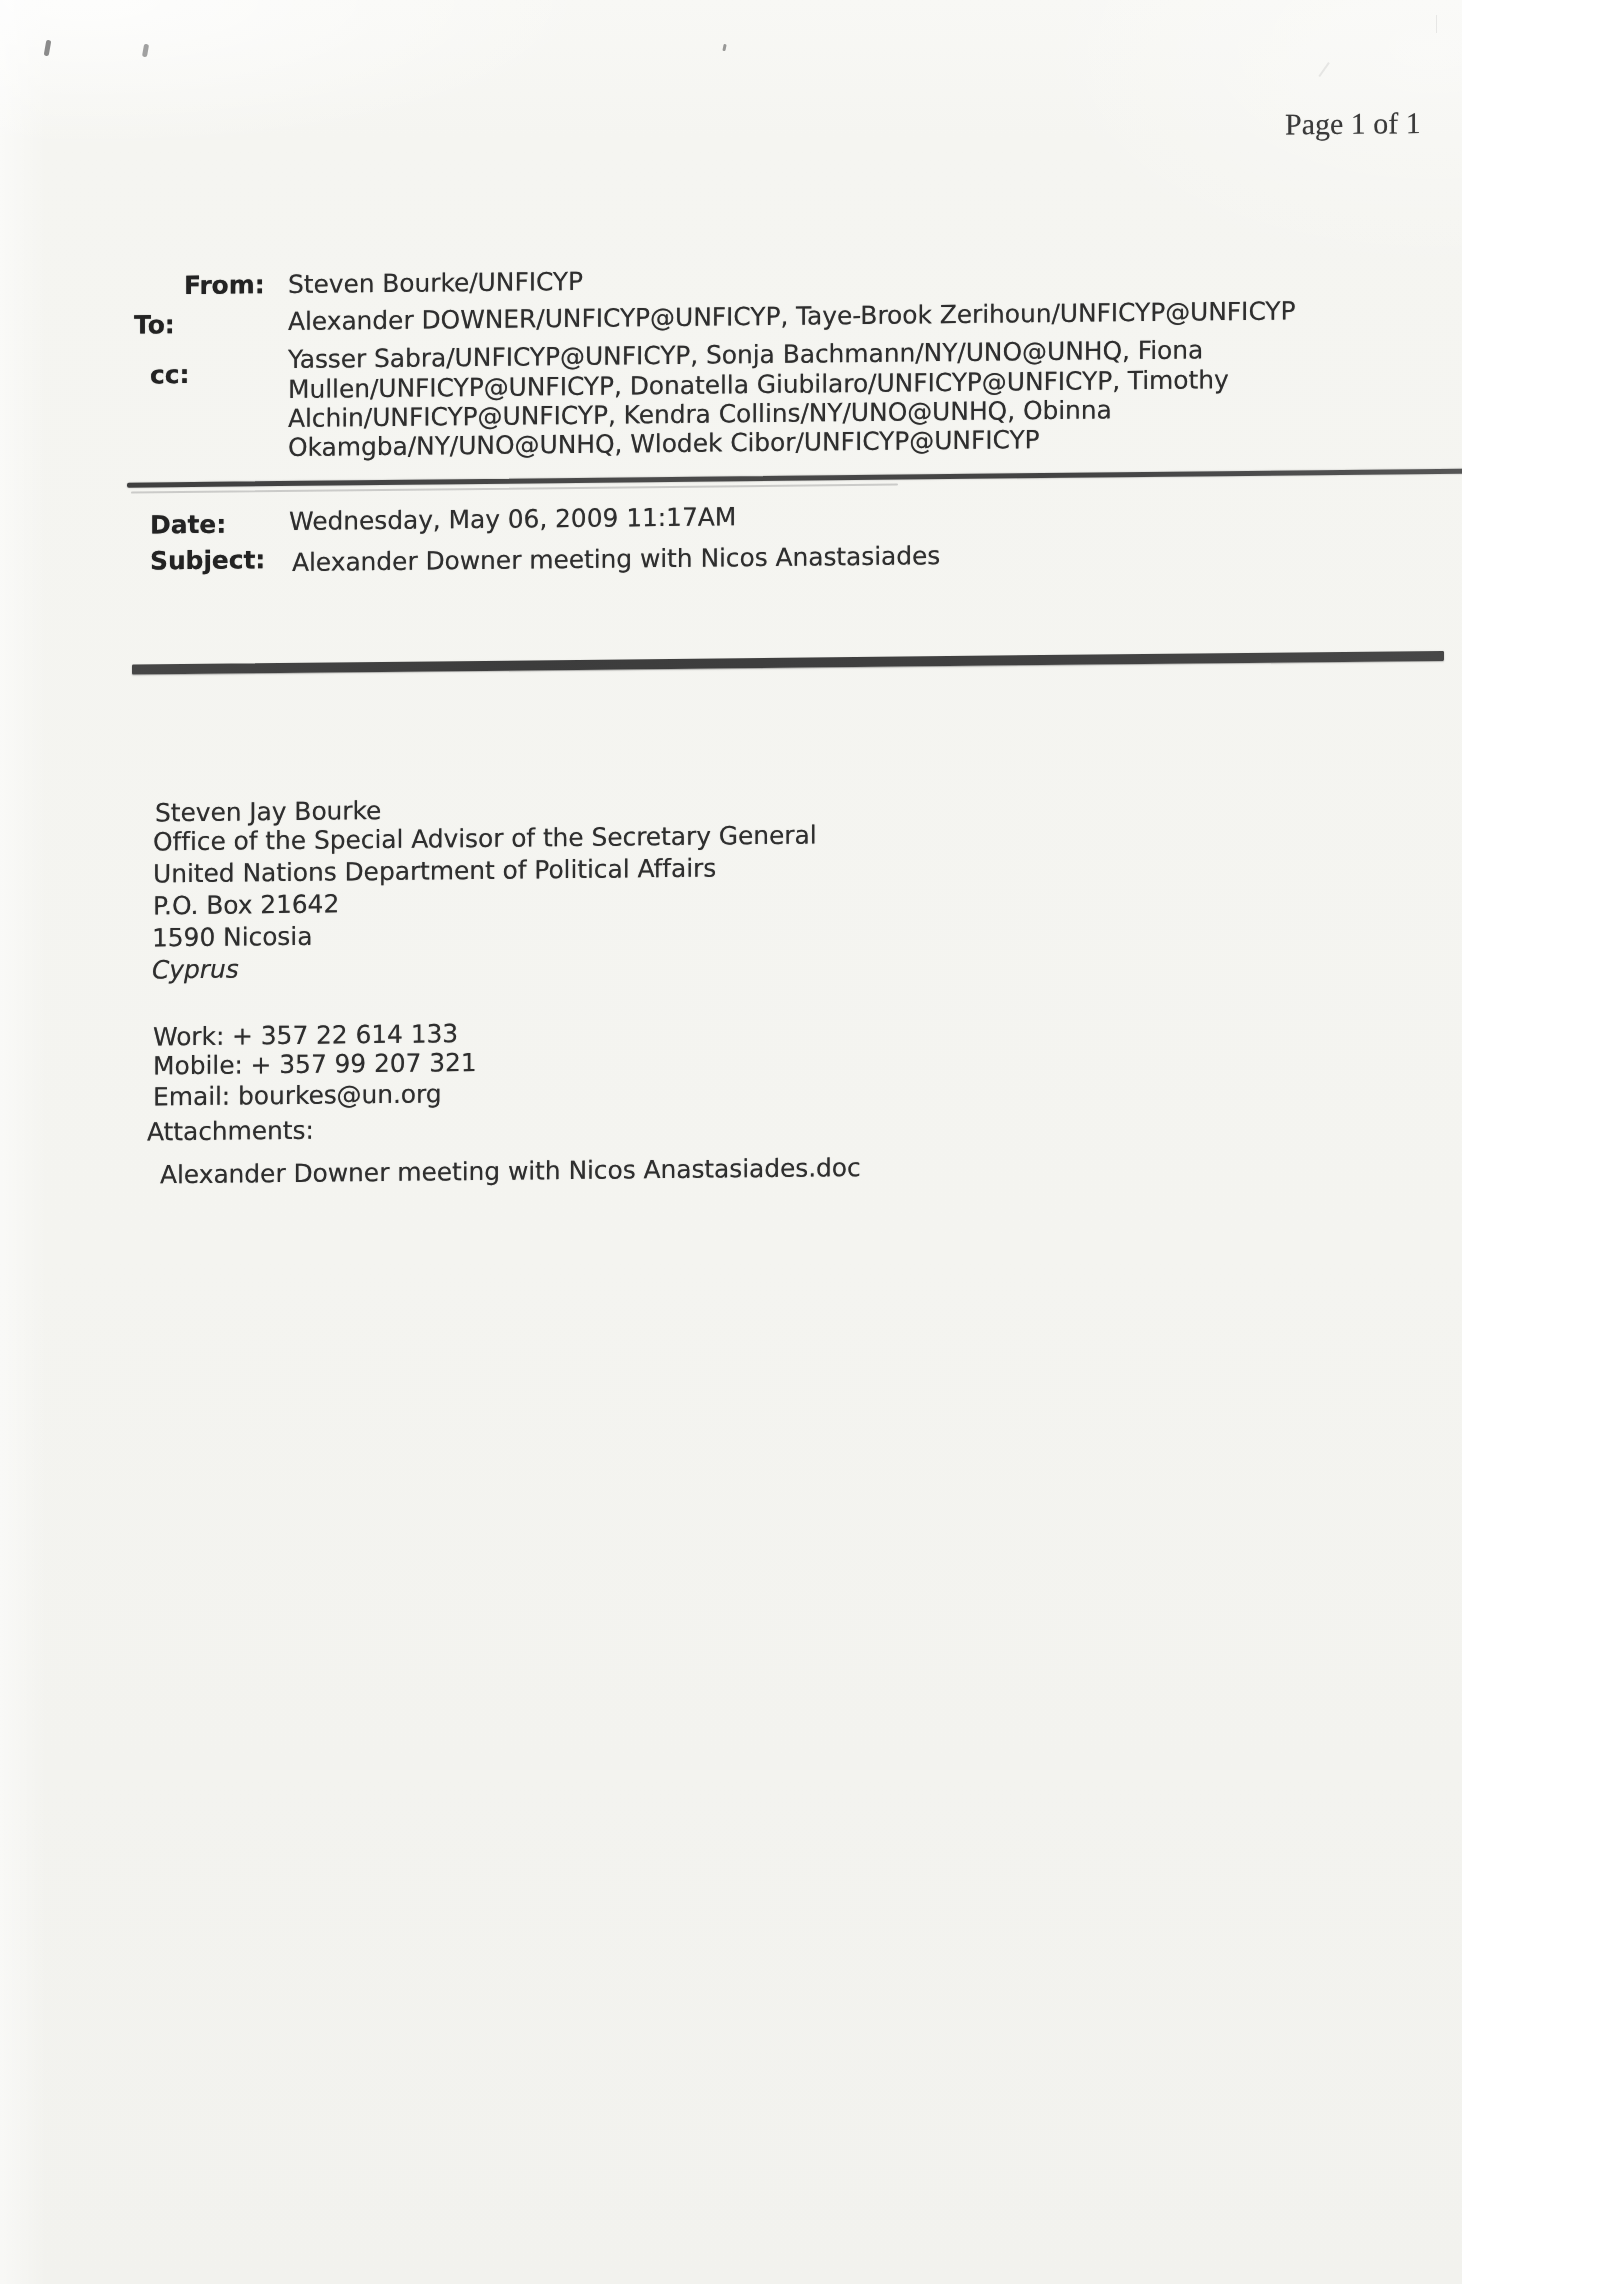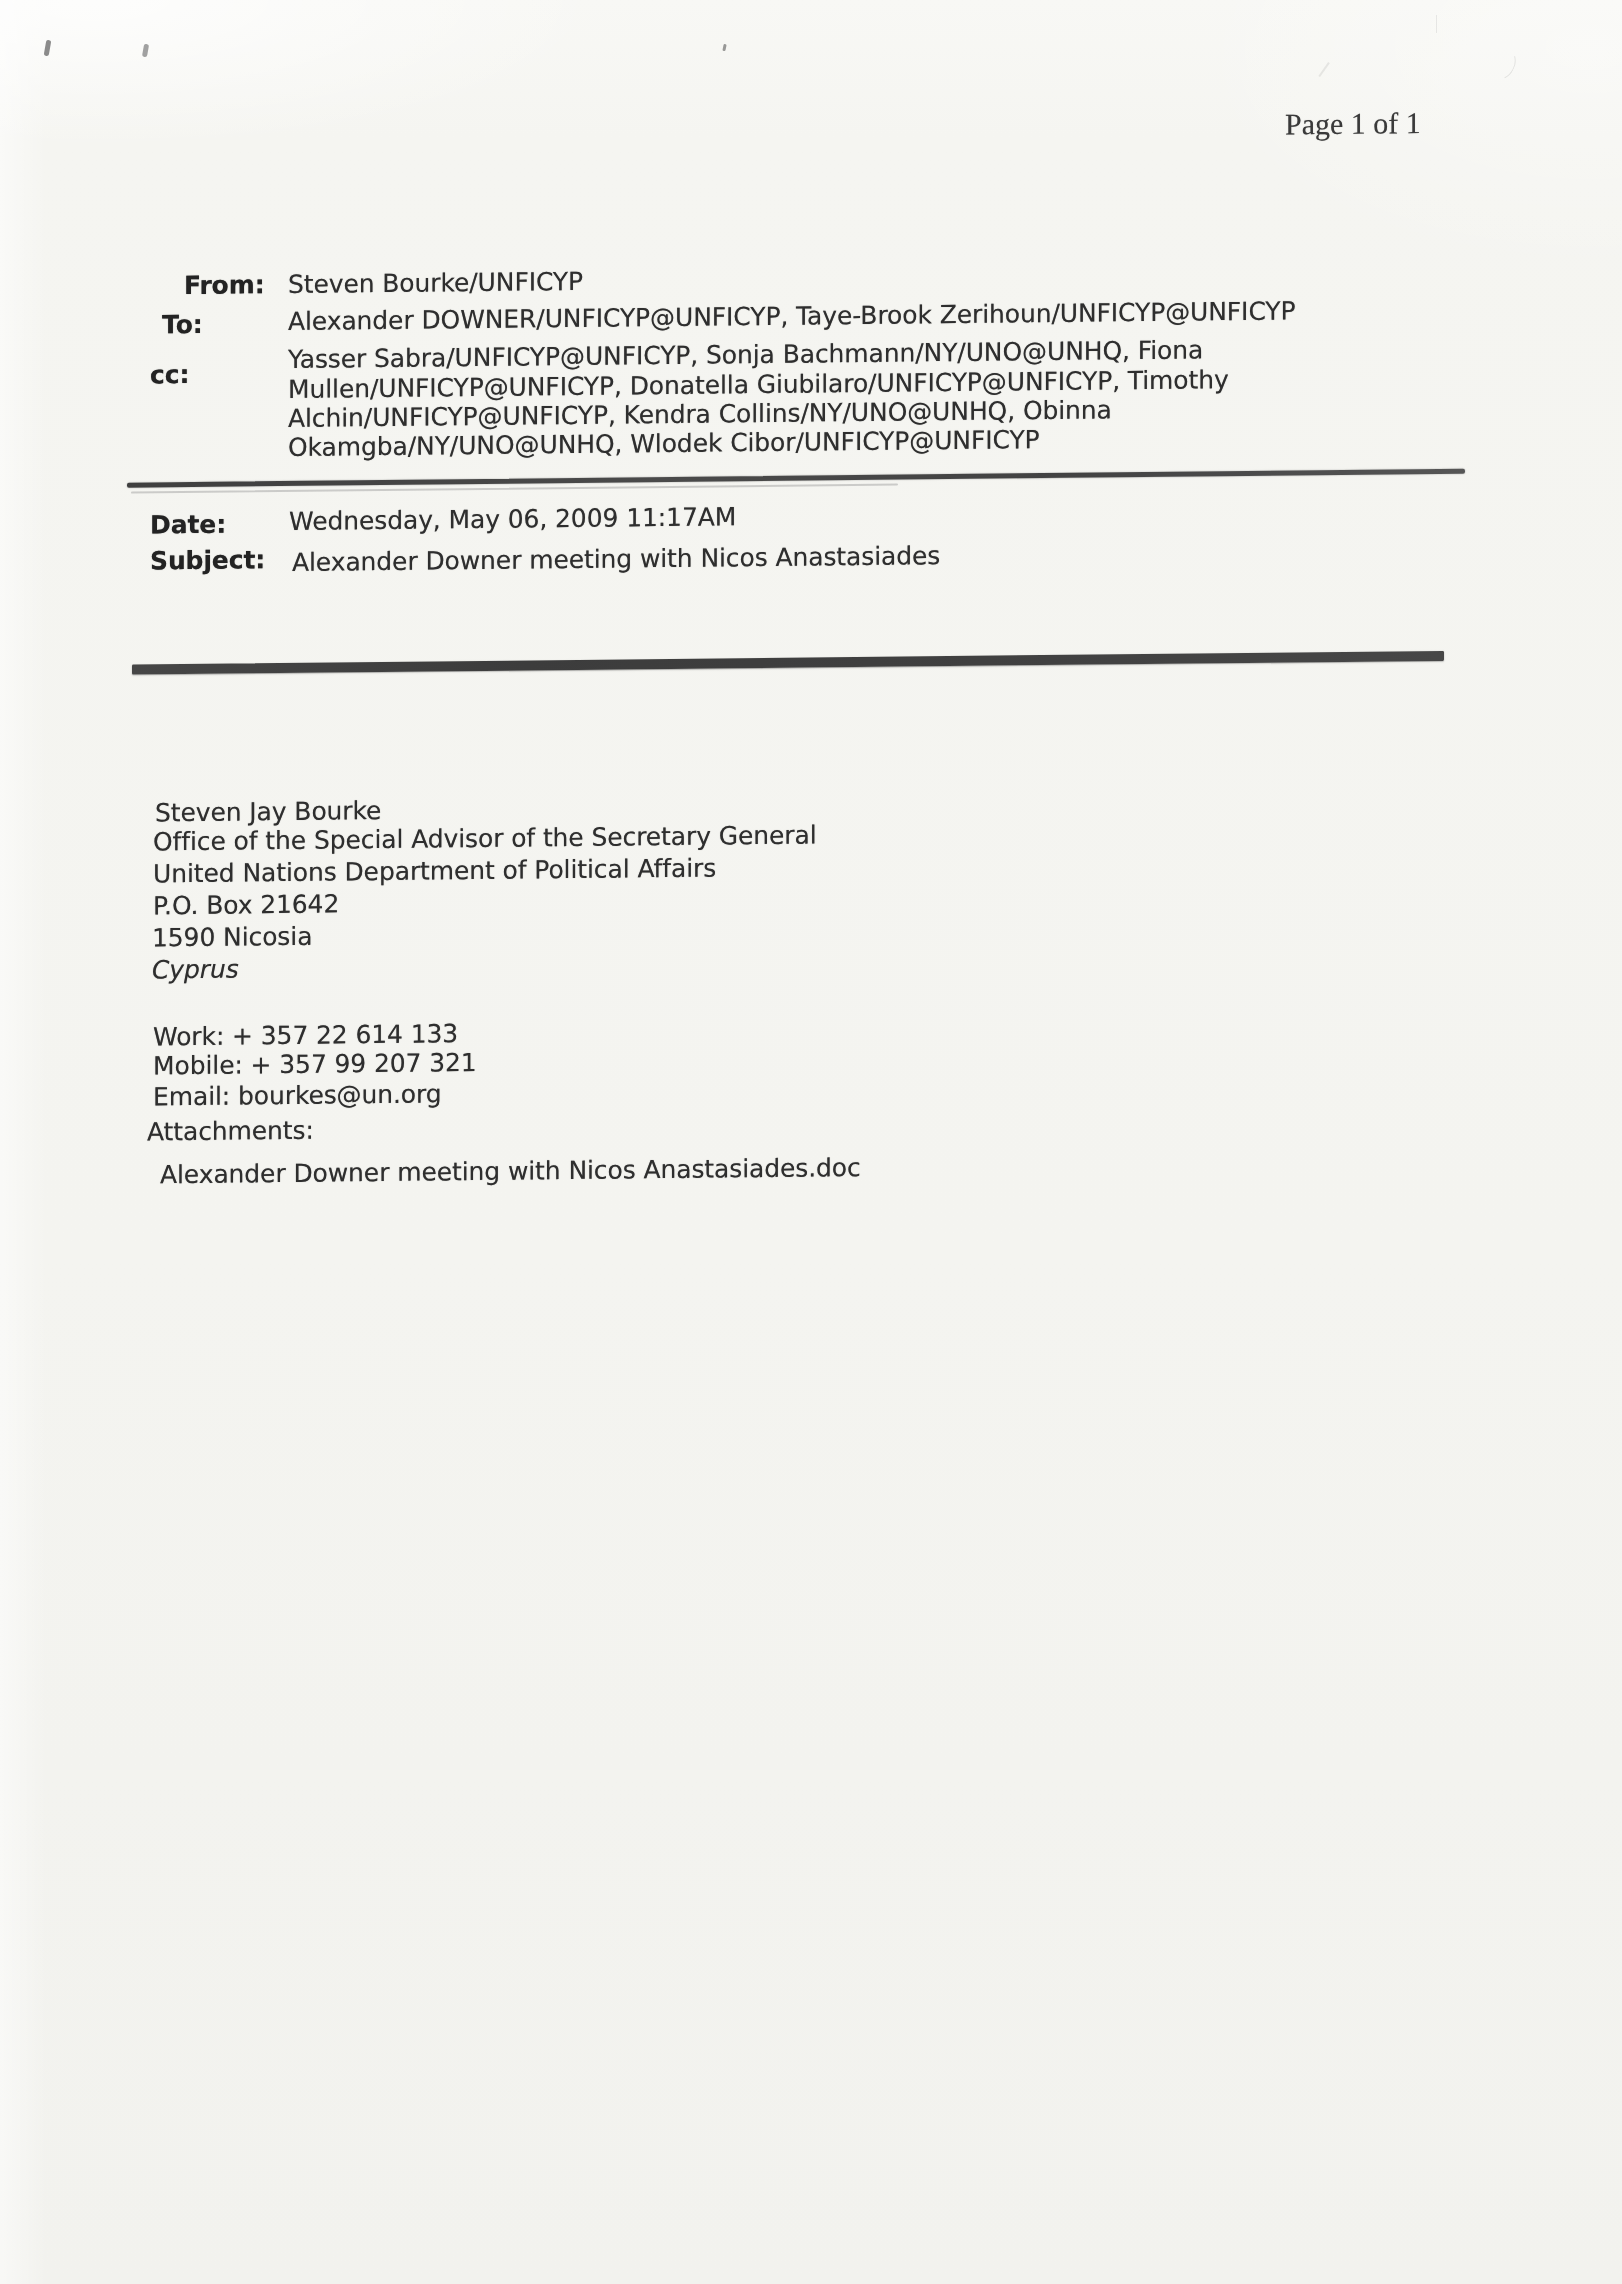--- a/index.html
+++ b/index.html
@@ -3,21 +3,21 @@
 <meta charset="utf-8">
 <style>
   html, body { margin: 0; padding: 0; }
   body {
     width: 1622px; height: 2284px;
     font-family: "DejaVu Sans", sans-serif;
     overflow: hidden;
   }
   .paper {
     position: relative;
-    width: 1622px; height: 2284px;
+    width: 1462px; height: 2284px;
     background:
       radial-gradient(ellipse 734px 213px at 6% 0%, rgba(255,255,255,0.75), rgba(255,255,255,0) 70%),
       radial-gradient(ellipse 600px 334px at 98% 2%, rgba(255,255,255,0.35), rgba(255,255,255,0) 70%),
       linear-gradient(90deg, rgba(255,255,255,0.5) 0px, rgba(255,255,255,0) 47px),
       linear-gradient(180deg, #f8f8f5 0%, #f5f5f1 6%, #f4f4f0 55%, #f2f2ee 100%);
     overflow: hidden;
   }
   .skew {
     position: absolute; left: 0; top: 0; width: 1622px; height: 2284px;
     transform: skewY(-0.6deg);
@@ -89,21 +89,21 @@
   <div class="speck speck-hair" style="left:1436px; top:14.7px;"></div>
   <div class="squiggle" style="left:1489px; top:47px;"></div>
 
   <div class="skew">
 
     <div class="page-num">Page 1 of 1</div>
 
     <div class="txt lbl" style="left:150px; top:273px;margin-left:34px;">From:</div>
     <div class="txt" style="left:288px; top:273px;">Steven Bourke/UNFICYP</div>
 
-    <div class="txt lbl" style="left:162px; top:312px;">To:</div>
+    <div class="txt lbl" style="left:134px; top:312px;">To:</div>
     <div class="txt" style="left:288px; top:310px;">Alexander DOWNER/UNFICYP@UNFICYP, Taye-Brook Zerihoun/UNFICYP@UNFICYP</div>
 
     <div class="txt lbl" style="left:150px; top:362px;">cc:</div>
     <div class="txt" style="left:288px; top:348px;">Yasser Sabra/UNFICYP@UNFICYP, Sonja Bachmann/NY/UNO@UNHQ, Fiona</div>
     <div class="txt" style="left:288px; top:378px;">Mullen/UNFICYP@UNFICYP, Donatella Giubilaro/UNFICYP@UNFICYP, Timothy</div>
     <div class="txt" style="left:288px; top:407px;">Alchin/UNFICYP@UNFICYP, Kendra Collins/NY/UNO@UNHQ, Obinna</div>
     <div class="txt" style="left:288px; top:436px;">Okamgba/NY/UNO@UNHQ, Wlodek Cibor/UNFICYP@UNFICYP</div>
 
     <div class="rule rule1"></div>
     <div class="rule rule1-echo"></div>

